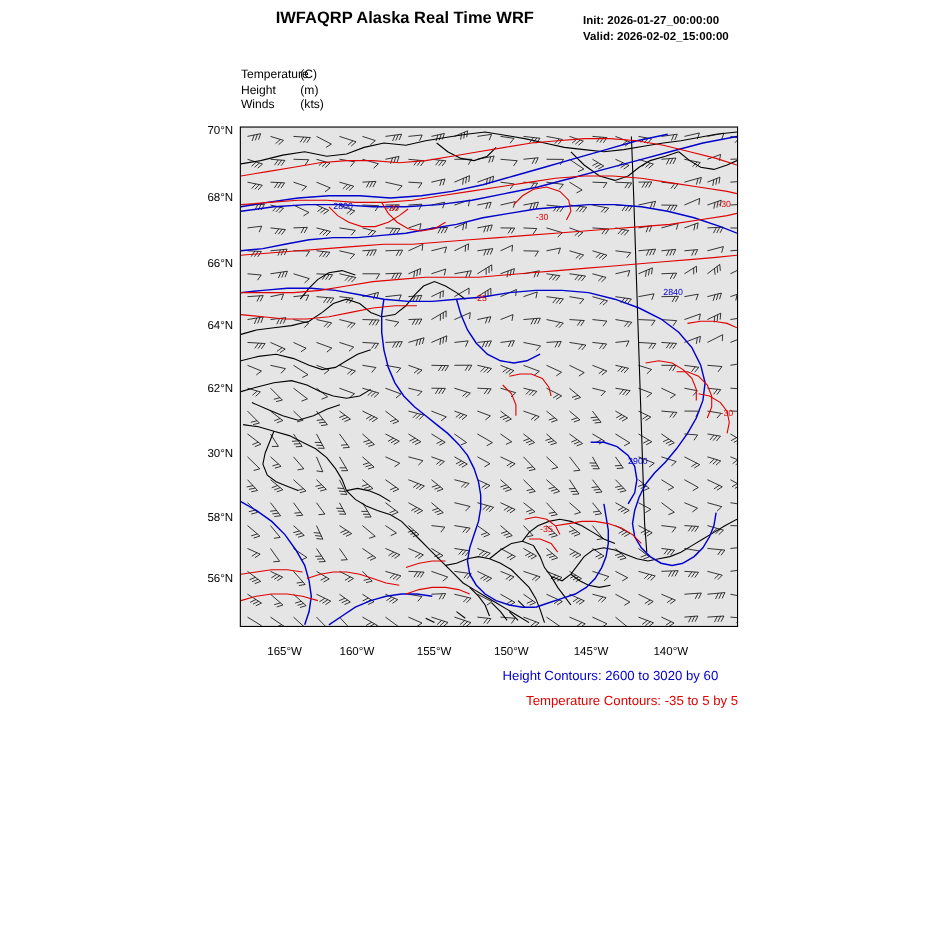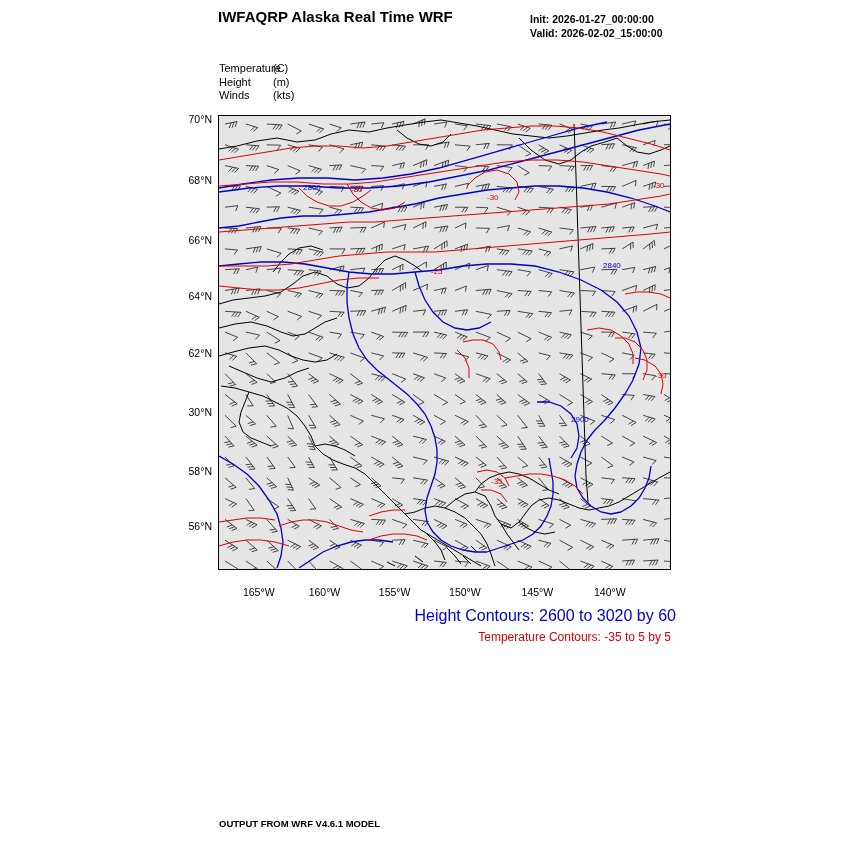--- a/index.html
+++ b/index.html
@@ -19,20 +19,21 @@
     position: absolute;
     left: 0; top: 0;
     width: 850px;
     height: 850px;
   }
   .title {
     position: absolute;
     left: 218px;
     top: 8px;
     width: 300px;
+    text-align: center;
     font-size: 15px;
     font-weight: bold;
     letter-spacing: 0px;
   }
   .init-block {
     position: absolute;
     left: 530px;
     top: 12px;
     font-size: 10.5px;
     font-weight: bold;
@@ -68,24 +69,24 @@
     width: 46px;
   }
   .xtick-label {
     position: absolute;
     text-align: center;
     font-size: 10.5px;
     width: 60px;
   }
   .legend-height {
     position: absolute;
-    left: 676px;
+    left: 653px;
     top: 607px;
     transform: translateX(-100%);
-    font-size: 16px;
+    font-size: 12px;
     color: #0000cc;
     white-space: nowrap;
   }
   .legend-temp {
     position: absolute;
     left: 671px;
     top: 630px;
     transform: translateX(-100%);
     font-size: 12px;
     color: #e00000;
@@ -734,16 +735,15 @@
         </g>
 
       </g>
     </svg>
   </div>
 
   <div class="legend-height">Height Contours: 2600 to 3020 by 60</div>
   <div class="legend-temp">Temperature Contours: -35 to 5 by 5</div>
 
   <div class="footer">
-    <div>OUTPUT FROM WRF V4.6.1 MODEL</div>
   </div>
 
 </div>
 
 </body></html>

